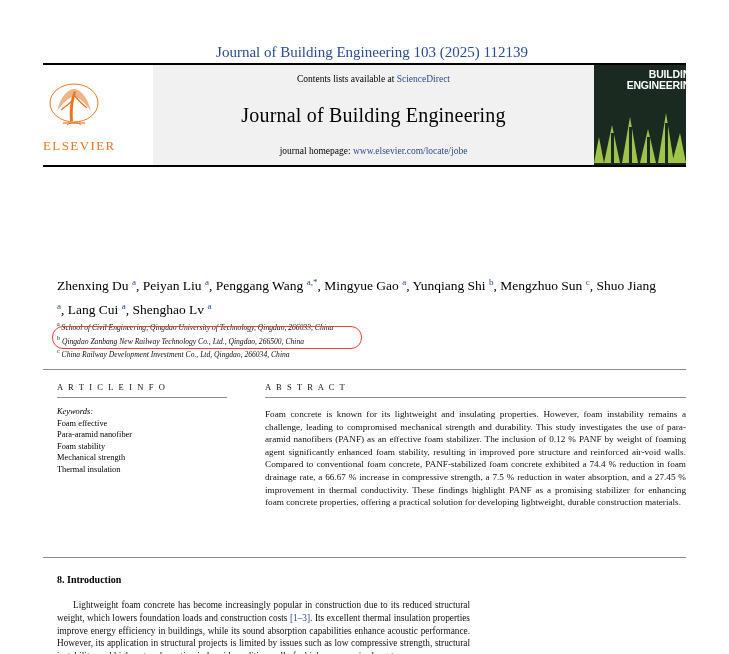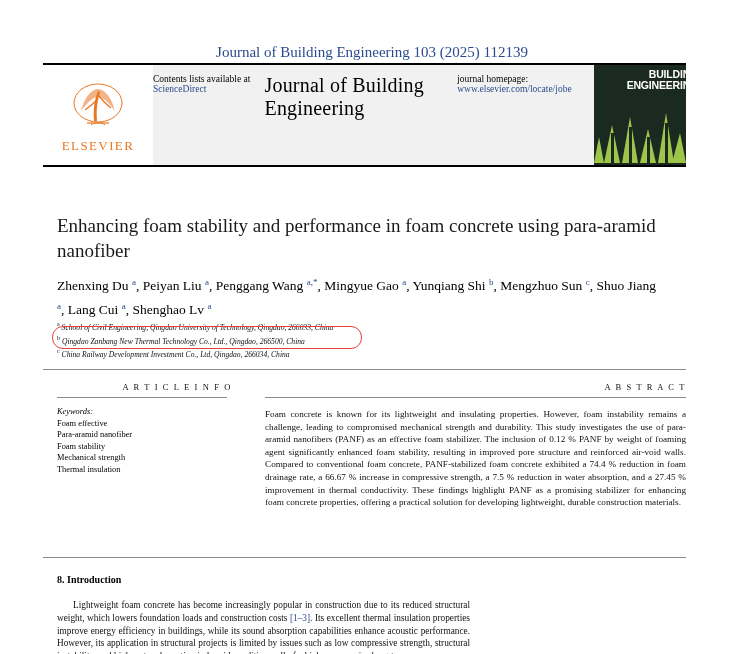--- a/index.html
+++ b/index.html
@@ -44,39 +44,38 @@
     box-sizing: border-box;
     display: flex;
     align-items: stretch;
   }
   .elsevier-box {
     width: 110px;
     flex: 0 0 110px;
     border-right: 0;
     display: flex;
     flex-direction: column;
-    align-items: center;
     justify-content: center;
     padding-top: 4px;
     box-sizing: border-box;
   }
   .tree-svg { display:block; }
   .elsevier-word {
     font-family: "Liberation Serif", serif;
     font-size: 13px;
     letter-spacing: 1.4px;
     color: #e87722;
     margin-top: 1px;
   }
   .center-box {
     flex: 1 1 auto;
     background: #f1f1f1;
     display: flex;
-    flex-direction: row;
-    align-items: flex-start;
+    flex-direction: column;
+    align-items: center;
     justify-content: space-between;
     padding: 9px 0 9px 0;
     box-sizing: border-box;
   }
   .contents-line {
     font-size: 9.5px;
   }
   .contents-line a { color: #2a4b8d; text-decoration: none; }
   .journal-name {
     font-size: 20px;
@@ -168,21 +167,20 @@
   .col-info {
     position: absolute;
     top: 382px;
     left: 57px;
     width: 175px;
   }
   .sec-head {
     font-size: 8.5px;
     letter-spacing: 1.6px;
     color: #111;
-    text-align: right;
   }
   .info-rule {
     margin-top: 5px;
     border-top: 1px solid #8c8c8c;
     width: 170px;
   }
   .kw-title {
     margin-top: 9px;
     font-size: 8.4px;
     font-style: italic;
@@ -282,29 +280,28 @@
         <g fill="#1b2a20">
           <rect x="17" y="40" width="3" height="30"></rect>
           <rect x="35" y="34" width="3" height="36"></rect>
           <rect x="53" y="44" width="3" height="26"></rect>
           <rect x="71" y="30" width="3" height="40"></rect>
         </g>
       </svg>
     </div>
   </div>
 
-  <div class="title">Enhancing foam stability and performance in foam concrete using para-aramid nanofiber</div>
 
   <div class="authors">
     <span id="authors-html">Zhenxing Du <sup>a</sup>, Peiyan Liu <sup>a</sup>, Penggang Wang <sup>a,*</sup>, Mingyue Gao <sup>a</sup>, Yunqiang Shi <sup>b</sup>, Mengzhuo Sun <sup>c</sup>, Shuo Jiang <sup>a</sup>, Lang Cui <sup>a</sup>, Shenghao Lv <sup>a</sup></span>
   </div>
 
   <div class="affils">
     <div><sup>a</sup> <span>School of Civil Engineering, Qingdao University of Technology, Qingdao, 266033, China</span></div>
-    <div><sup>b</sup> <span>Qingdao Zanbang New Thermal Technology Co., Ltd., Qingdao, 266500, China</span></div>
+    <div><sup>b</sup> <span>Qingdao Zanbang New Railway Technology Co., Ltd., Qingdao, 266500, China</span></div>
     <div><sup>c</sup> <span>China Railway Development Investment Co., Ltd, Qingdao, 266034, China</span></div>
   </div>
 
   <div class="highlight-box"></div>
 
   <div class="rule-top"></div>
 
   <div class="col-info">
     <div class="sec-head">A R T I C L E   I N F O</div>
     <div class="info-rule"></div>

